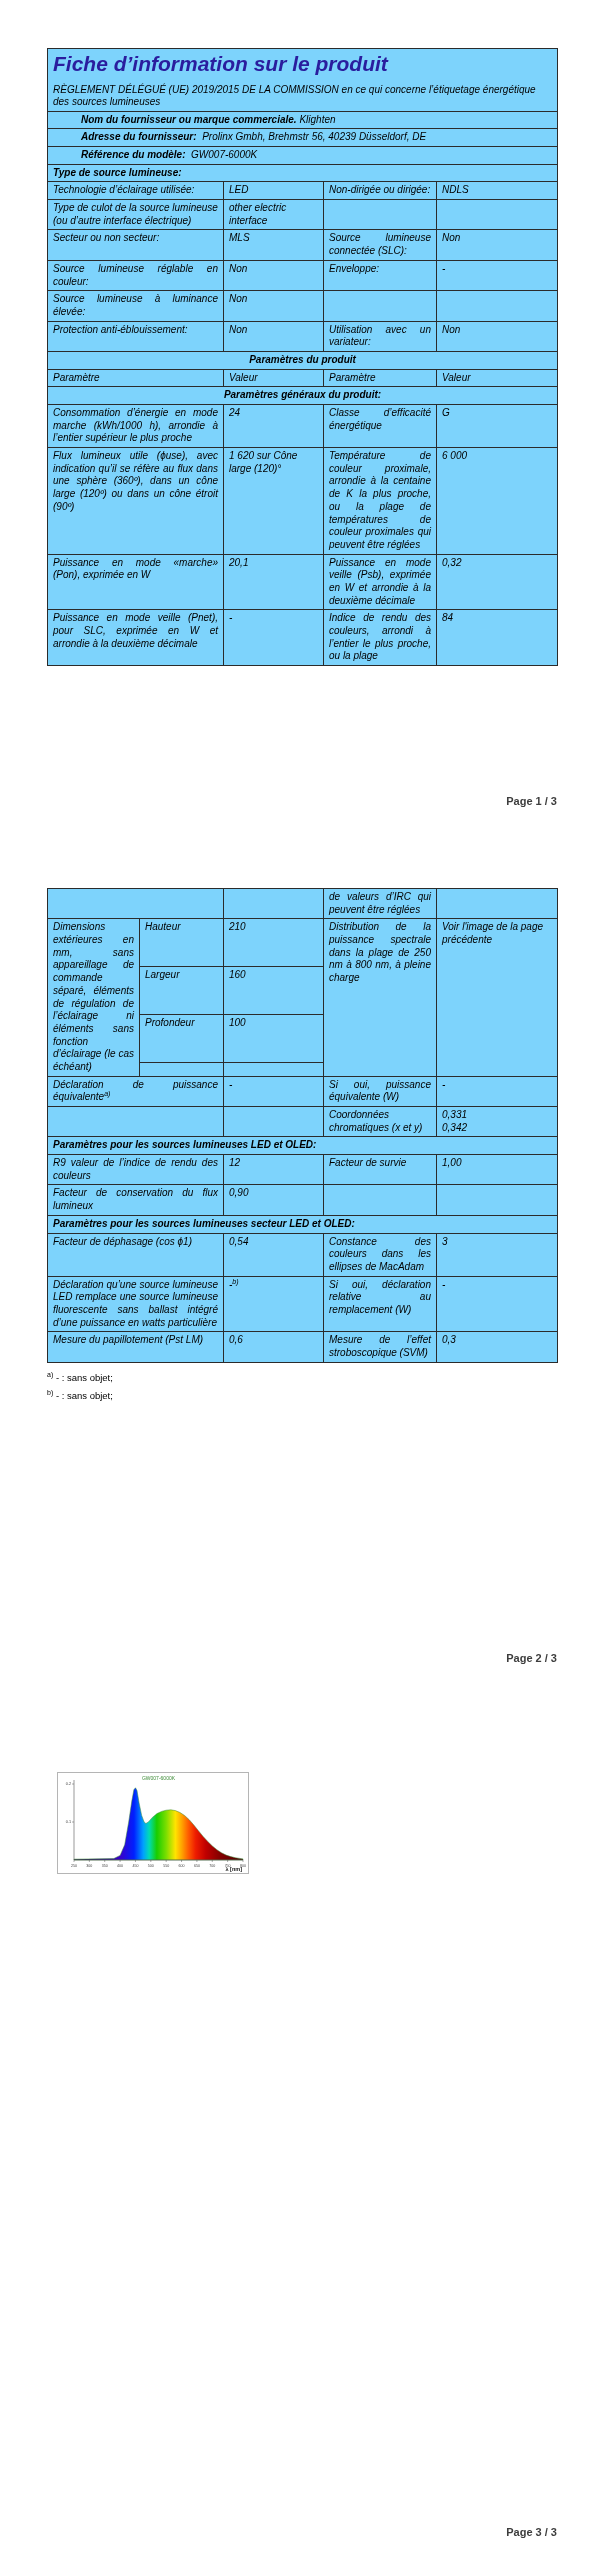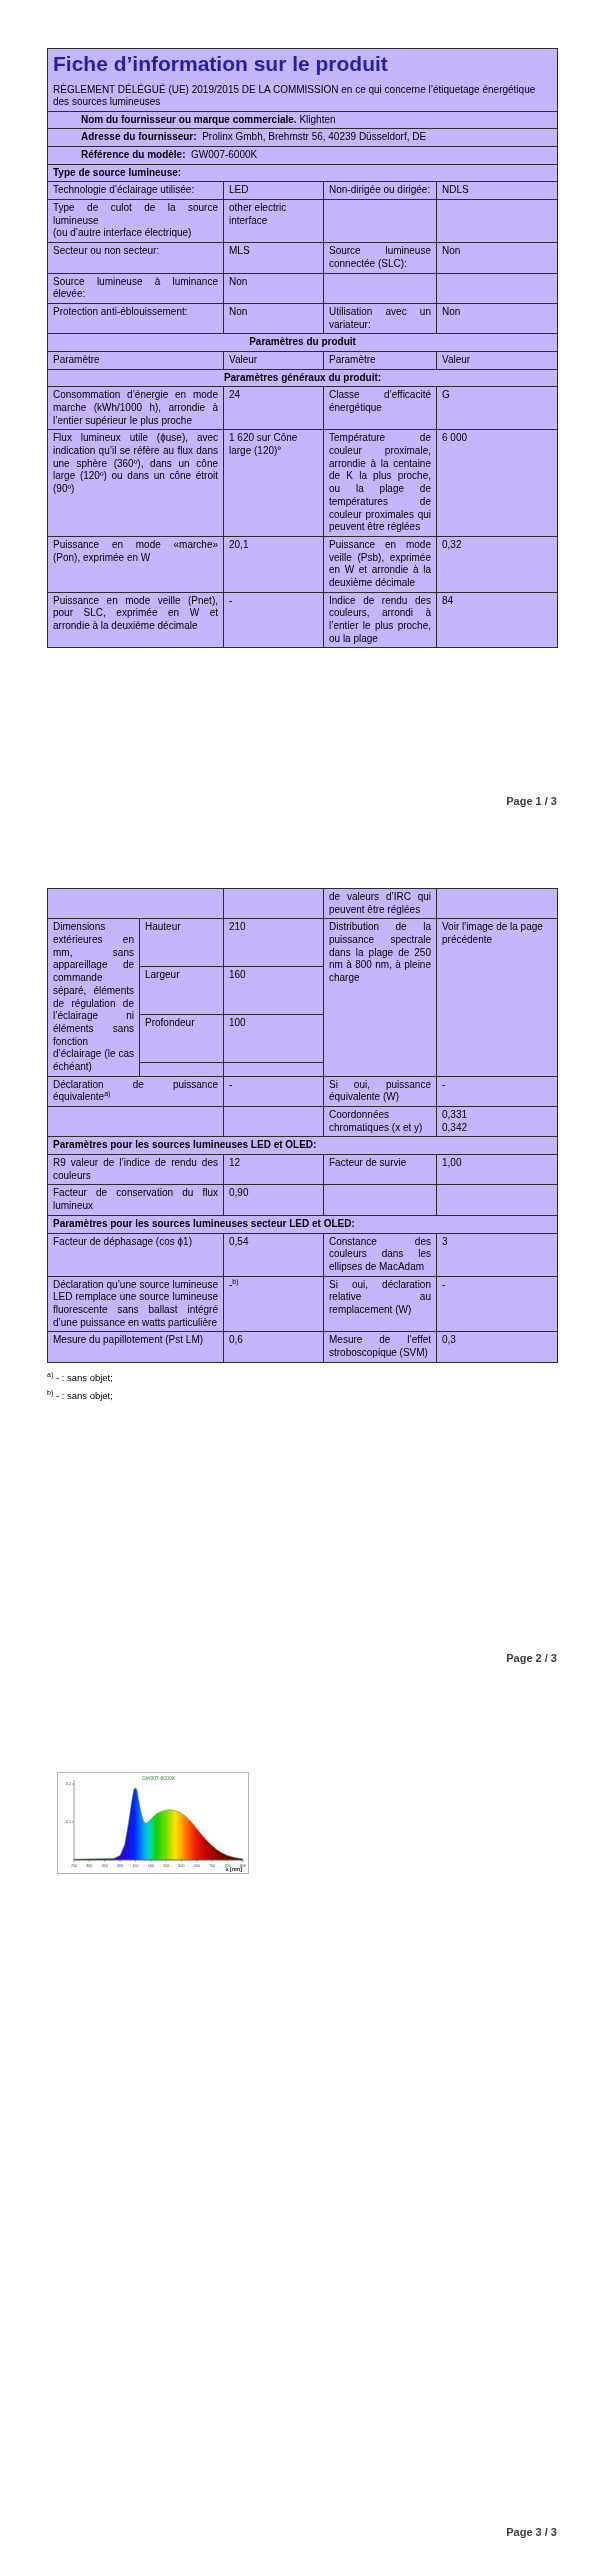--- a/index.html
+++ b/index.html
@@ -1,21 +1,21 @@
 <!DOCTYPE html>
 <html><head>
 <meta charset="utf-8">
 <style>
   html,body{margin:0;padding:0;}
   body{
     width:603px;height:2560px;position:relative;background:#ffffff;
     font-family:"Liberation Sans", sans-serif;color:#000;
   }
   .abs{position:absolute;}
-  table.sheet{border-collapse:collapse;table-layout:fixed;width:510px;background:#c4b5fd;}
+  table.sheet{border-collapse:collapse;table-layout:fixed;width:510px;background:#7dd3fc;font-style:italic;}
   table.sheet td{
     border:1px solid #2b2b2b;padding:2px 5px;font-size:10px;line-height:1.27;
     vertical-align:top;overflow:hidden;word-wrap:break-word;
   }
   .title-cell{padding:7px 9px 5px 9px;}
   .doc-title{font-size:21px;font-weight:bold;letter-spacing:0;margin:0 0 6px 0;}
   .reg-text{font-size:10px;line-height:1.25;}
   .lbl-b{font-weight:bold;padding-left:28px;}
   .hdr-center{font-weight:bold;text-align:center;}
   .hdr-left{font-weight:bold;text-align:left;}
@@ -69,20 +69,26 @@
 (ou d’autre interface électrique)</td>
       <td class="val">other electric interface</td>
       <td class="just"></td>
       <td class="val"></td>
     </tr>
     <tr>
       <td class="just">Secteur ou non secteur:</td>
       <td class="val">MLS</td>
       <td class="just">Source lumineuse connectée (SLC):</td>
       <td class="val">Non</td>
+    </tr>
+    <tr>
+      <td class="just">Source lumineuse réglable en couleur:</td>
+      <td class="val">Non</td>
+      <td class="just">Enveloppe:</td>
+      <td class="val">-</td>
     </tr>
     <tr>
       <td class="just">Source lumineuse à luminance élevée:</td>
       <td class="val">Non</td>
       <td class="just"></td>
       <td class="val"></td>
     </tr>
     <tr>
       <td class="just">Protection anti-éblouissement:</td>
       <td class="val">Non</td>

